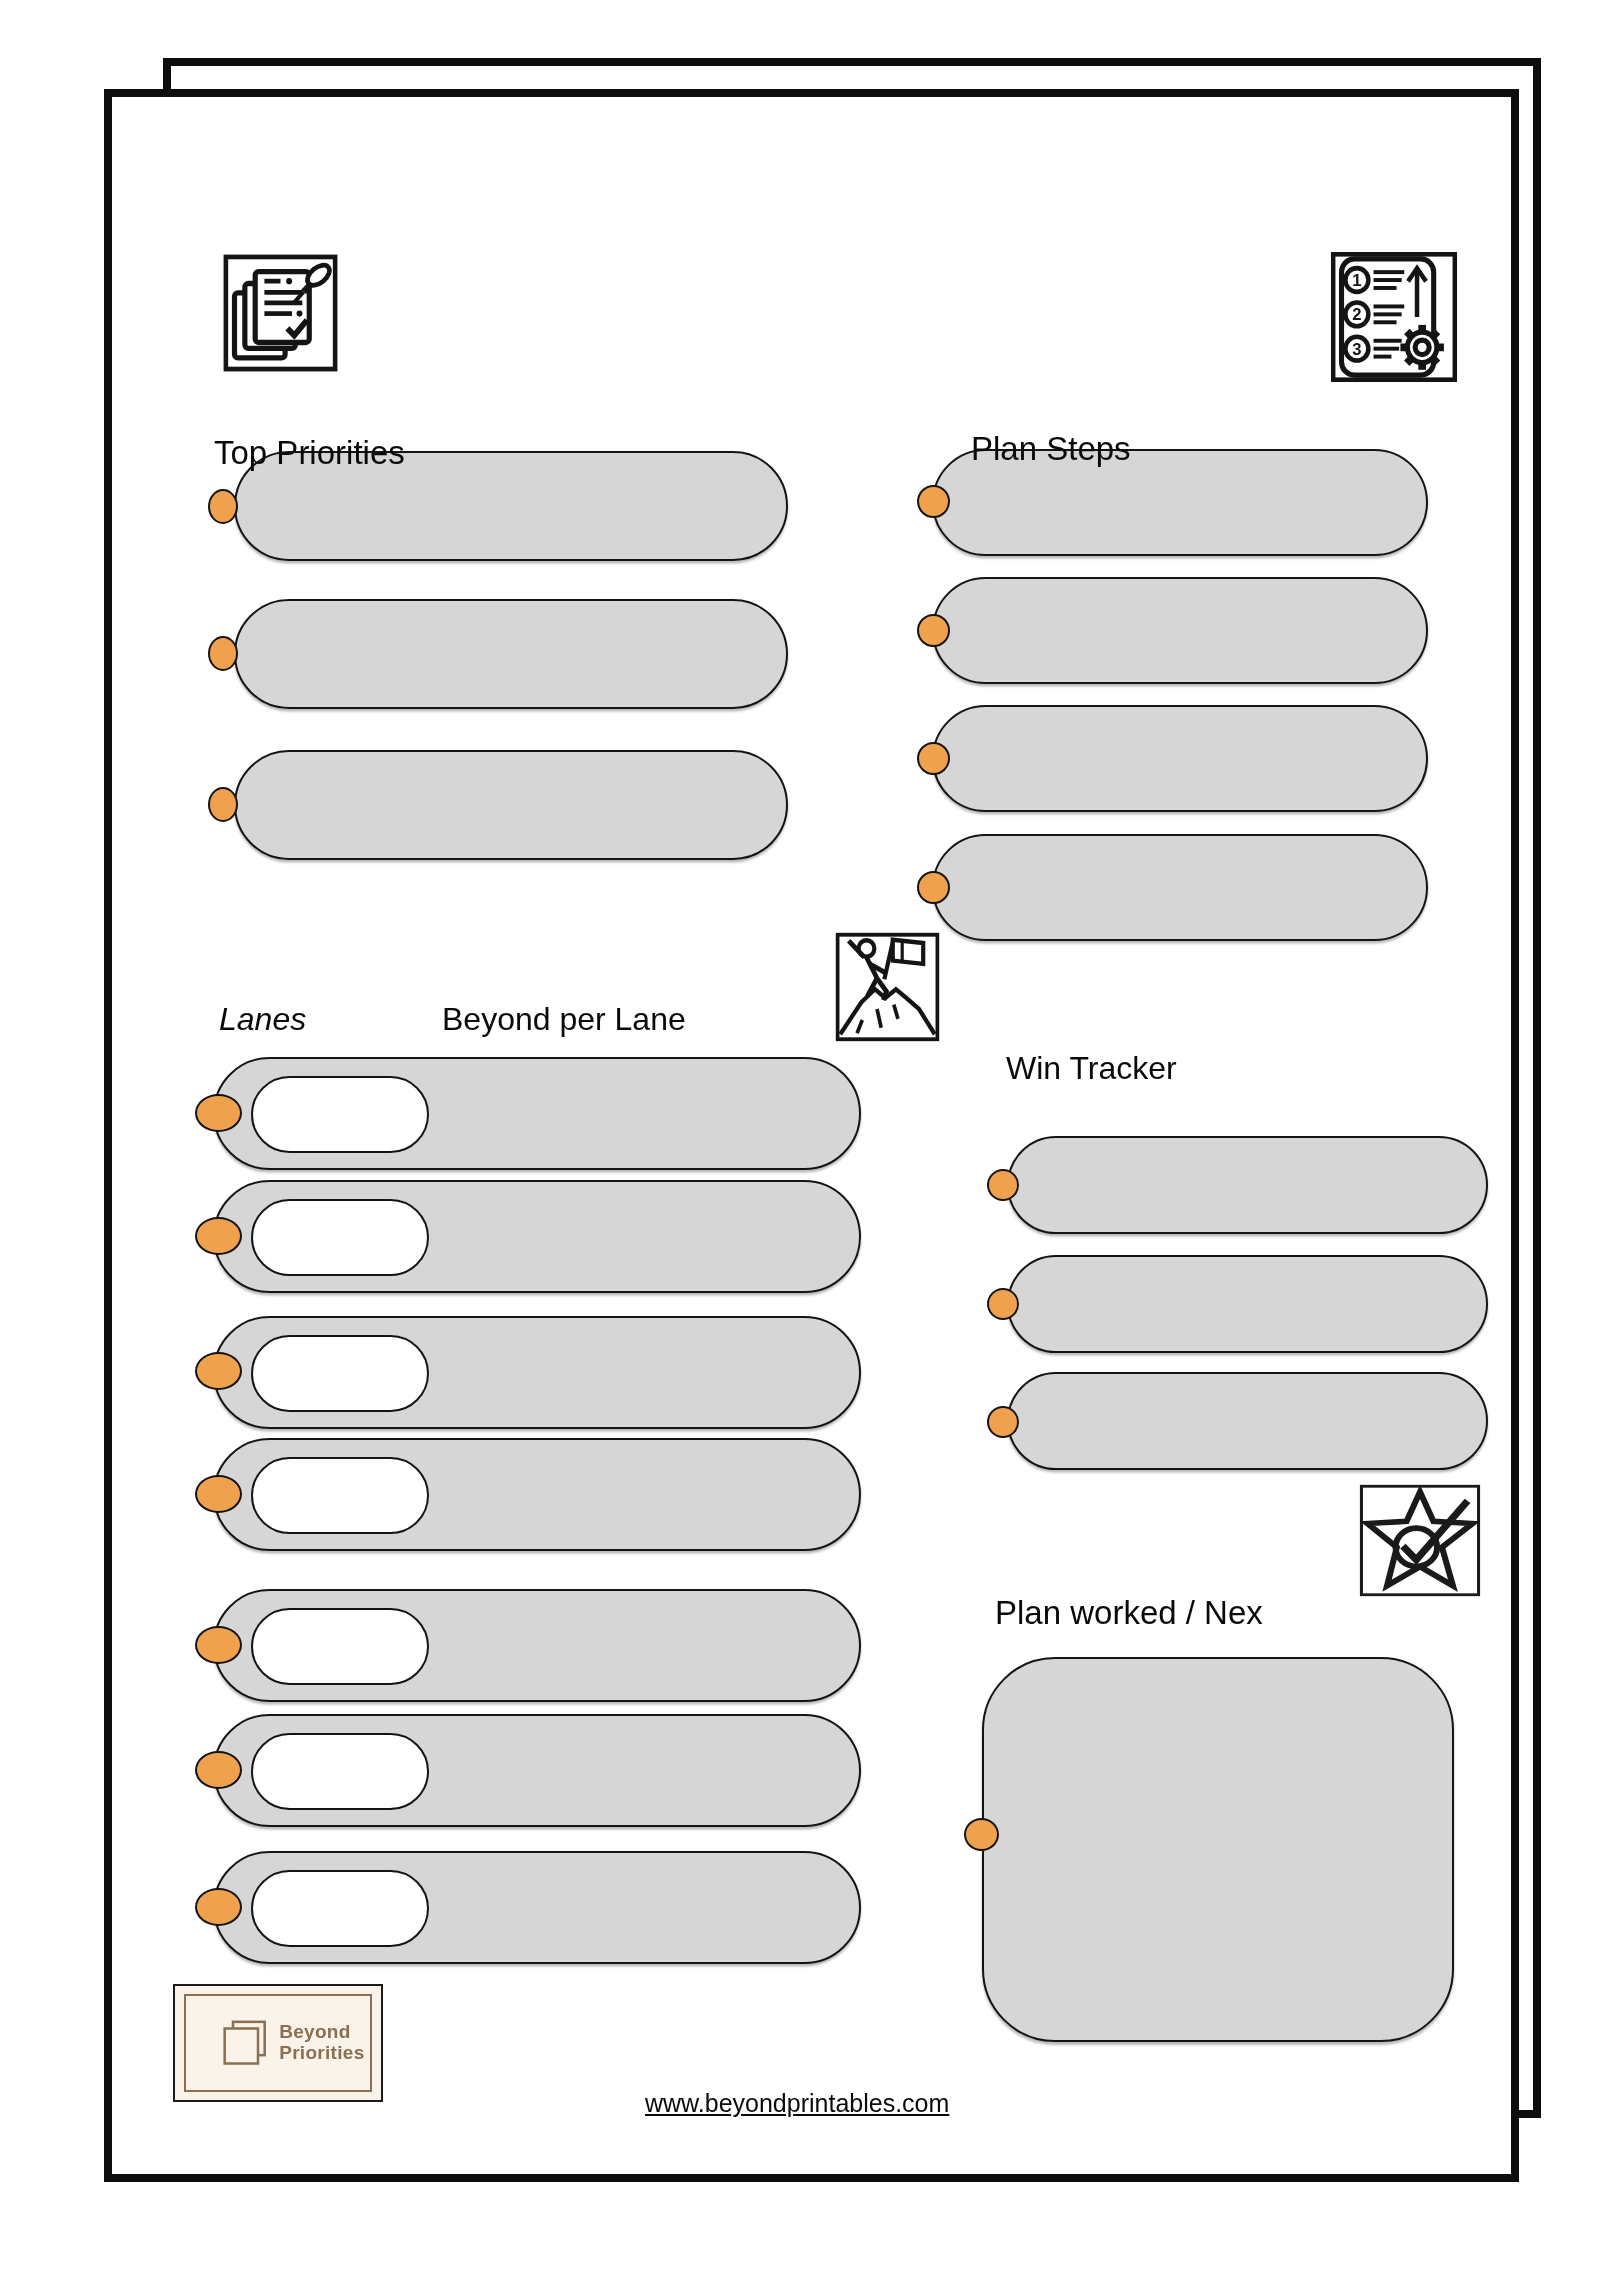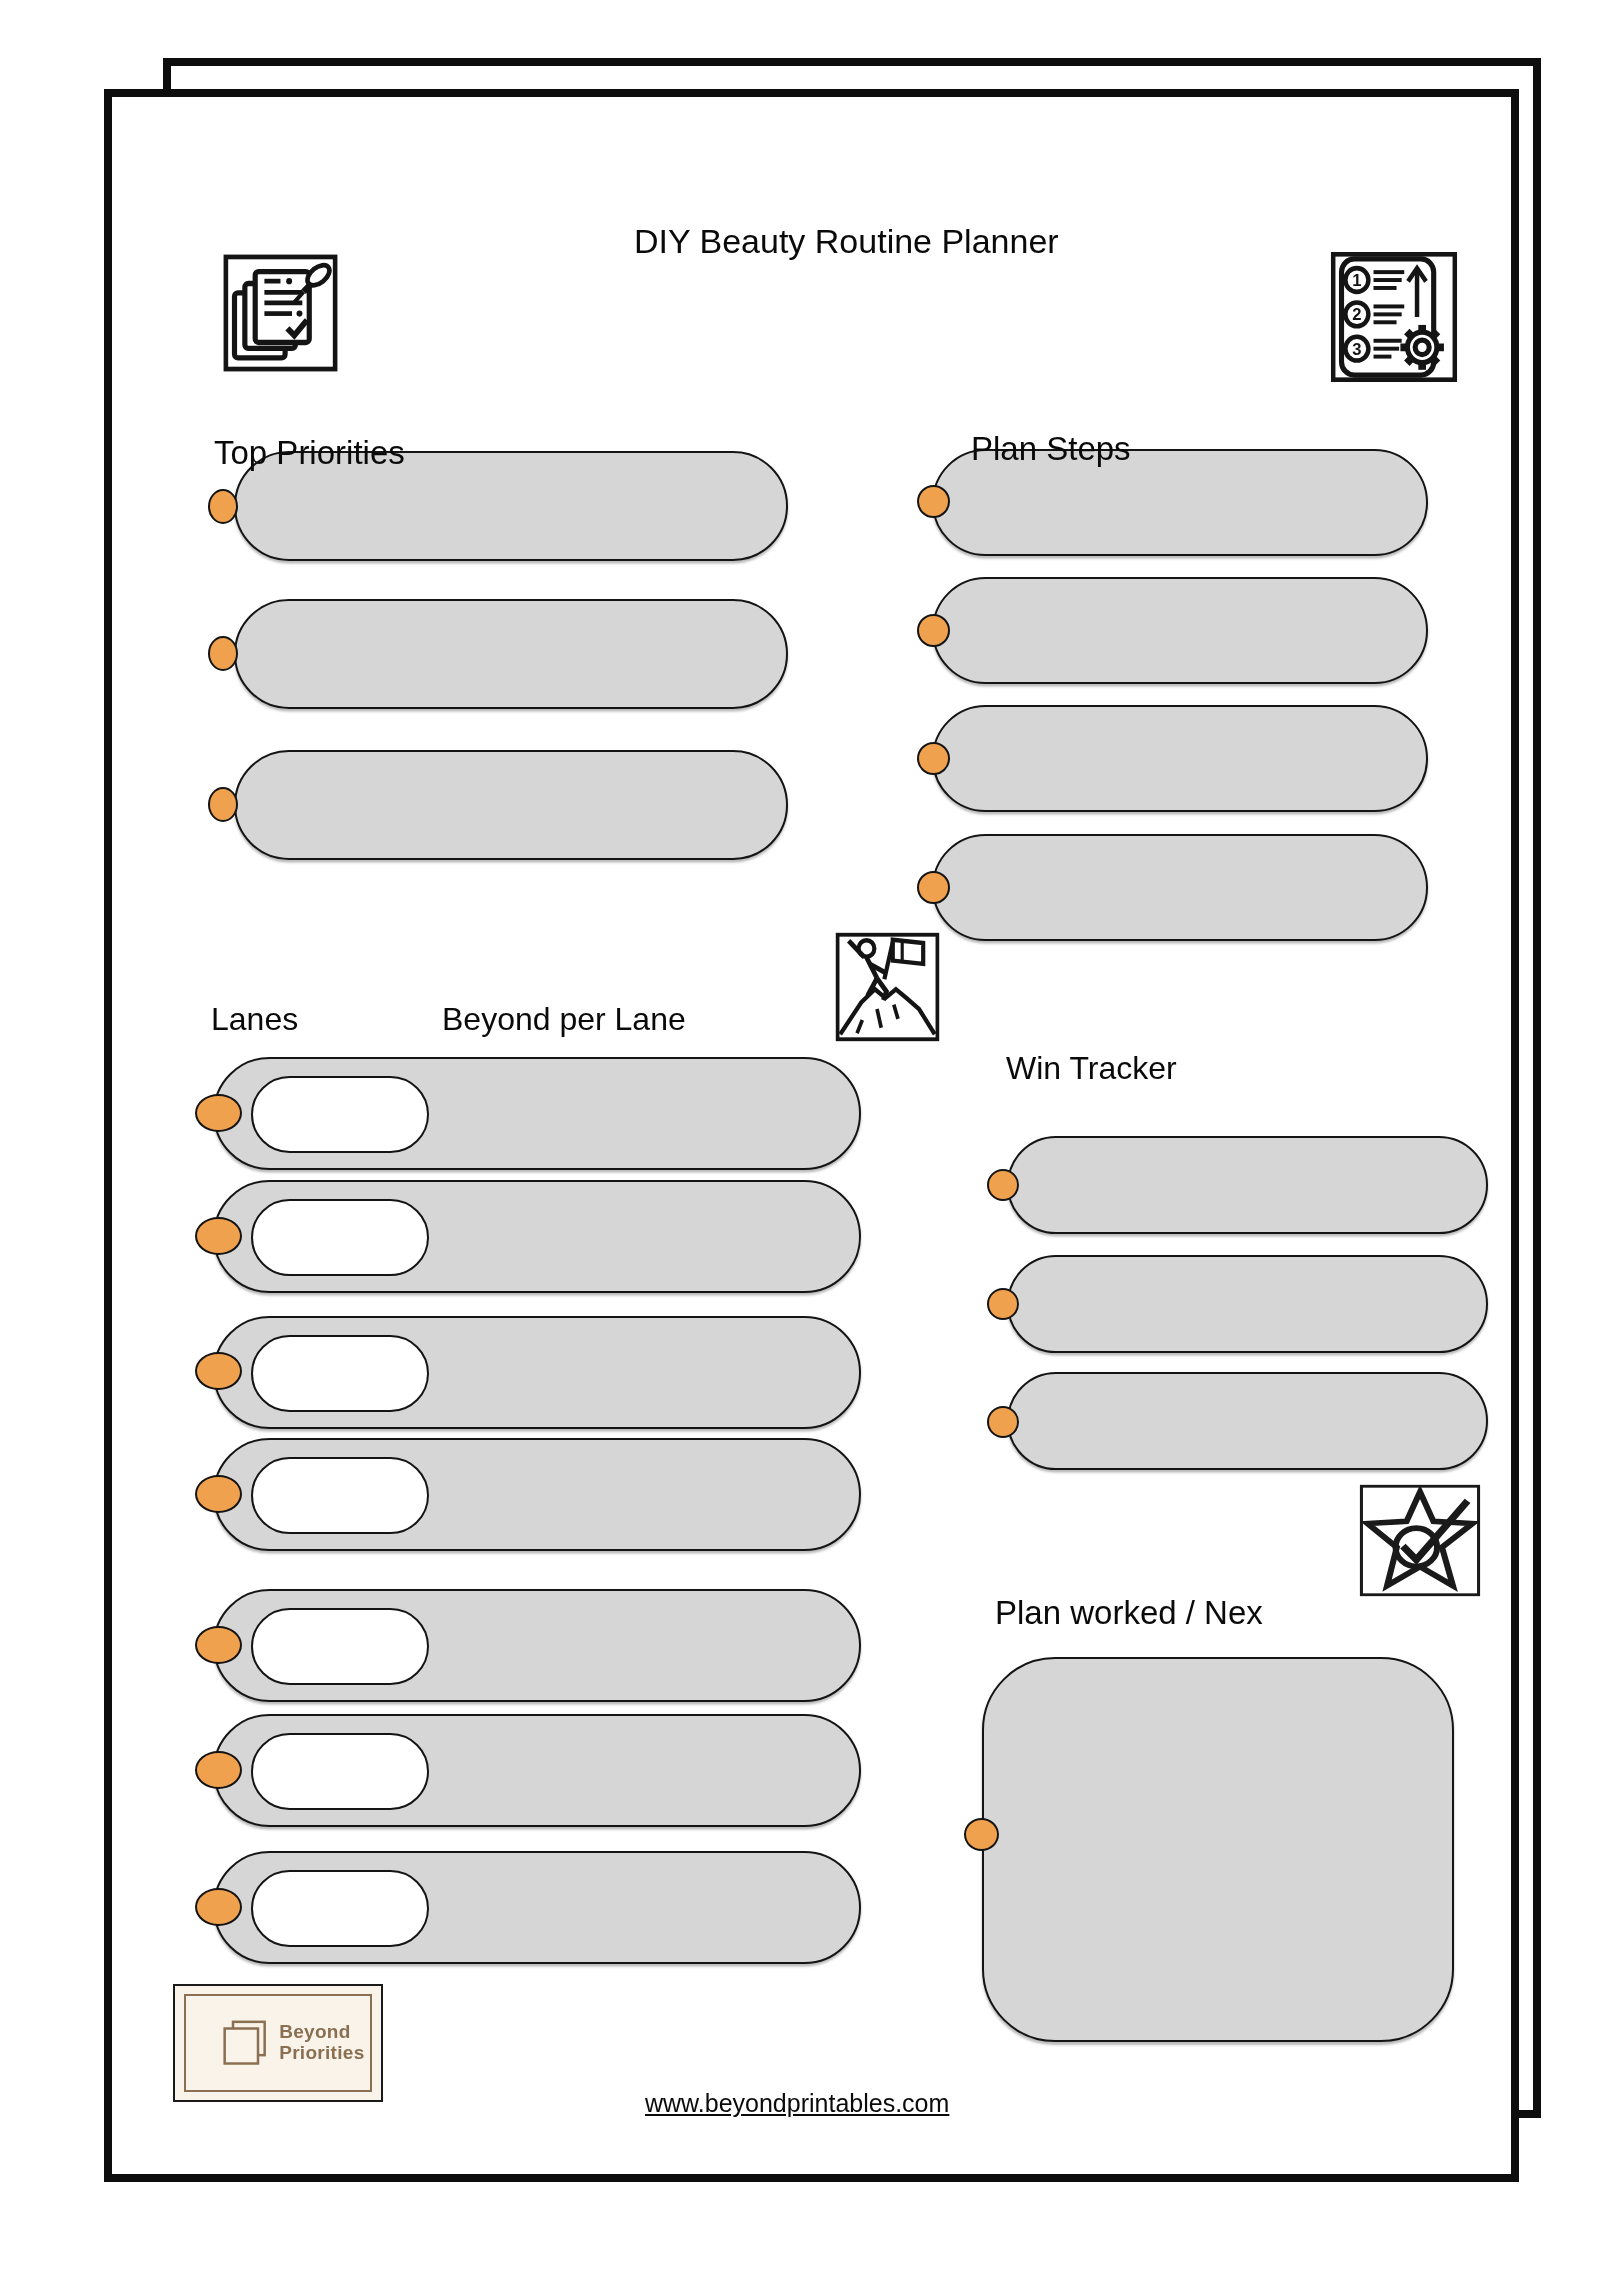--- a/index.html
+++ b/index.html
@@ -45,21 +45,20 @@
   .logo-text{color:var(--logo-brown);font-size:19px;font-weight:700;line-height:1.1;letter-spacing:0.3px;}
 </style>
 </head>
 <body>
 
 <div id="canvas">
 
   <div class="back-page"></div>
   <div class="front-page"></div>
 
-  <div class="h title" style="left:634px;top:222px;">DIY Beauty Routine Planner</div>
 
   <div class="icon" style="left:223px;top:254px;width:115px;height:118px;">
     <svg viewBox="0 0 100 100" preserveAspectRatio="none" fill="none" stroke="#141414">
       <rect x="2.5" y="2.5" width="95" height="95" stroke-width="4"></rect>
       <rect x="10" y="33" width="44" height="55" rx="3" fill="#fff" stroke-width="4.5"></rect>
       <rect x="19" y="25" width="44" height="55" rx="3" fill="#fff" stroke-width="4.5"></rect>
       <rect x="28" y="15" width="47" height="60" rx="3" fill="#fff" stroke-width="4.5"></rect>
       <line x1="36" y1="23" x2="50" y2="23" stroke-width="4"></line>
       <circle cx="57.5" cy="23" r="2.6" fill="#141414" stroke="none"></circle>
       <line x1="36" y1="32.5" x2="69" y2="32.5" stroke-width="4"></line>
@@ -135,21 +134,21 @@
       <line x1="55" y1="9" x2="47" y2="43" stroke-width="4"></line>
       <circle cx="30" cy="15" r="7.5" fill="#fff" stroke-width="4"></circle>
       <line x1="28" y1="23" x2="13" y2="8" stroke-width="4.5"></line>
       <line x1="30" y1="23" x2="40" y2="42" stroke-width="4.5"></line>
       <line x1="33" y1="29" x2="48" y2="37" stroke-width="4.5"></line>
       <polyline points="40,42 31,58" stroke-width="4.5"></polyline>
       <polyline points="40,42 49,54 46,62" stroke-width="4.5"></polyline>
     </svg>
   </div>
 
-  <div class="h h-sm" style="left:211px;top:1001px;">Lanes</div>
+  <div class="h h-sm" style="left:219px;top:1001px;font-style:italic;">Lanes</div>
   <div class="h h-sm" style="left:442px;top:1001px;">Beyond per Lane</div>
 
   <div class="pill" style="left:213px;top:1057px;width:648px;height:113px;">
       <div class="lane-inner"></div>
     </div>
   <div class="pill" style="left:213px;top:1180px;width:648px;height:113px;">
       <div class="lane-inner"></div>
     </div>
   <div class="pill" style="left:213px;top:1316px;width:648px;height:113px;">
       <div class="lane-inner"></div>

